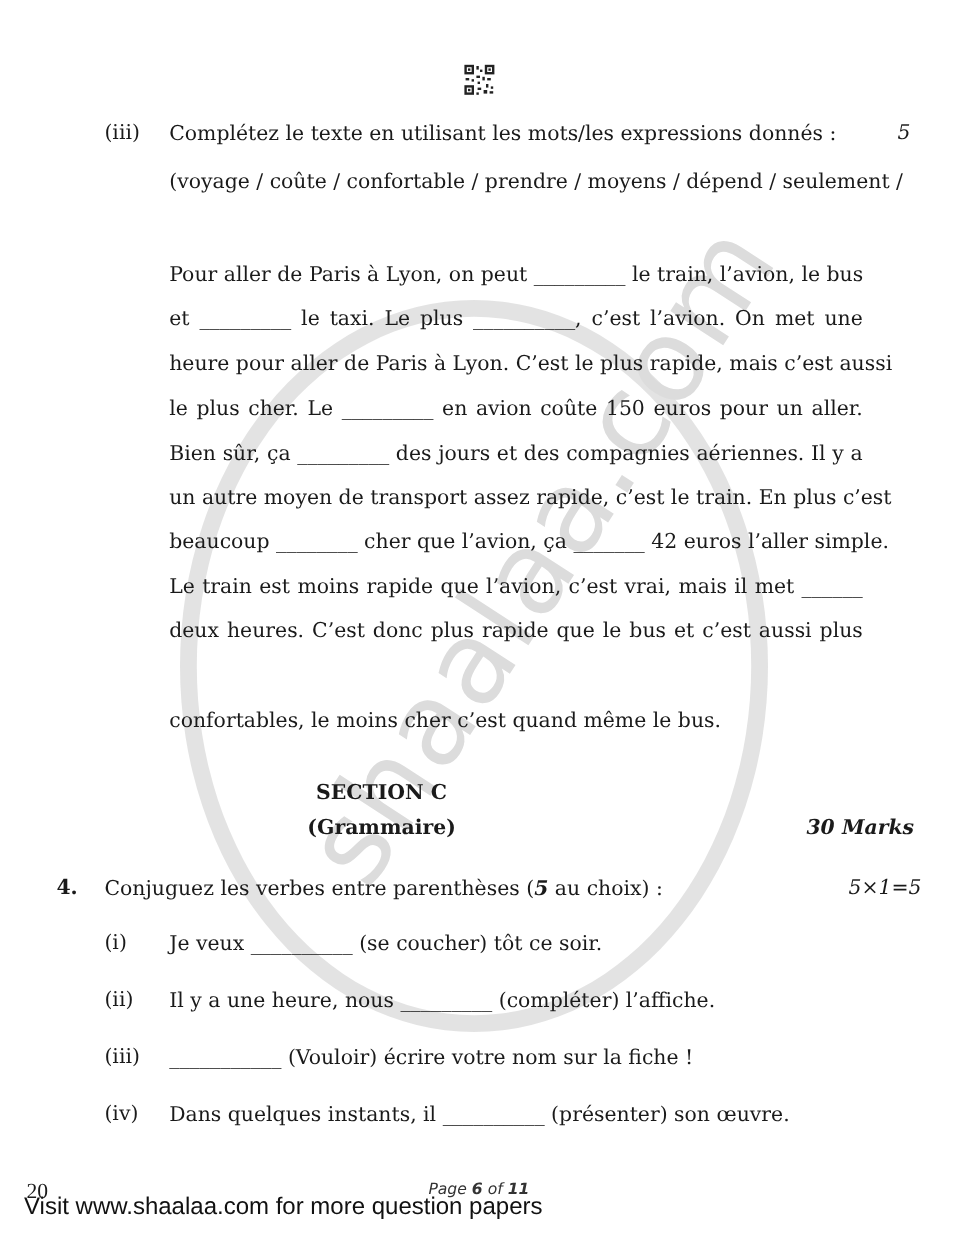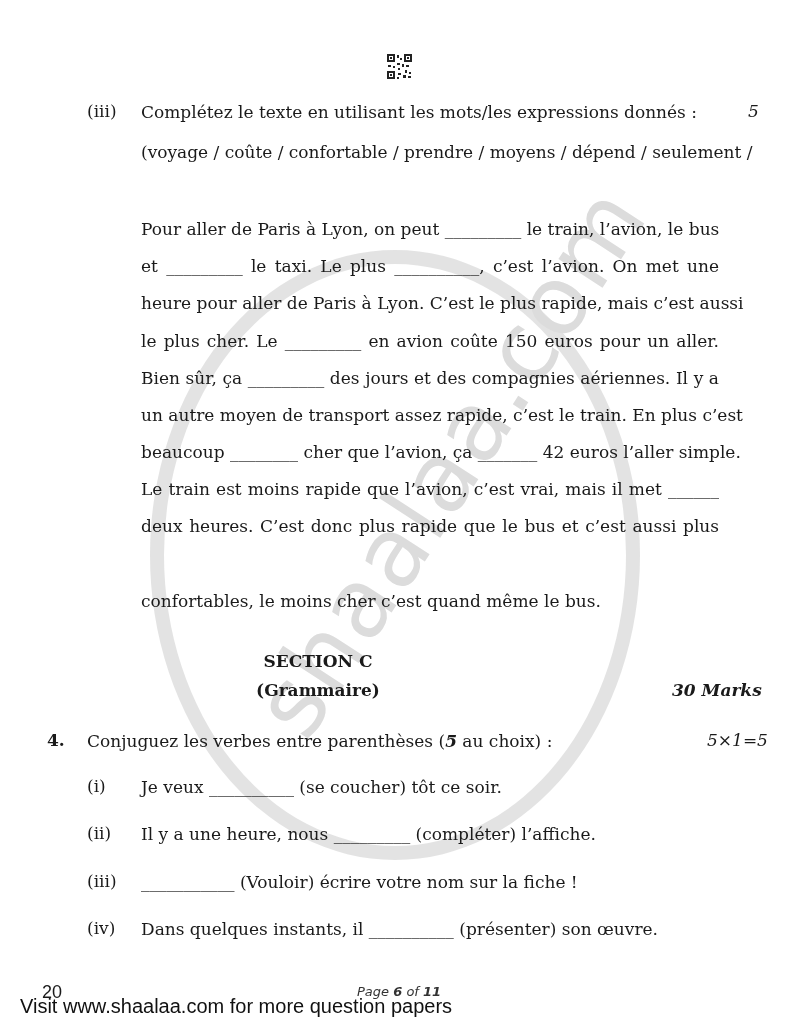--- a/index.html
+++ b/index.html
@@ -20,21 +20,21 @@
     transform: rotate(-57deg); transform-origin: center center; z-index: 0; letter-spacing: 2px;
     white-space: nowrap;
   }
   .layer { position: absolute; left: 0; top: 0; width: 800px; height: 1035px; z-index: 1; }
   .line { position: absolute; font-size: 17px; white-space: nowrap; line-height: 22px; }
   .just { position: absolute; left: 141px; width: 578px; font-size: 17px; line-height: 22px; text-align: justify; text-align-last: justify; white-space: nowrap; }
   .num { position: absolute; font-size: 17px; }
   .marks { position: absolute; font-size: 17px; font-style: italic; }
   .bold { font-weight: bold; }
   .center { position: absolute; left: 0; width: 636px; text-align: center; font-size: 17px; font-weight: bold; }
-  .footer-num { position: absolute; left: 22px; top: 982px; font-family: Liberation Sans, sans-serif; font-size: 18px; margin-left: 20px; }
+  .footer-num { position: absolute; left: 22px; top: 982px; font-family: Liberation Serif, serif; font-size: 18px; }
   .footer-page { position: absolute; left: 357px; top: 984px; font-family: "DejaVu Sans", "Liberation Sans", sans-serif; font-size: 13px; font-style: italic; color: #333; }
   .footer-page b { font-weight: bold; }
   .footer-visit { position: absolute; left: 20px; top: 995px; font-family: "Liberation Sans", "DejaVu Sans", sans-serif; font-size: 20px; color: #111; }
 </style>
 </head>
 <body>
 
 <div class="page">
 
   <div class="watermark-circle"></div>

